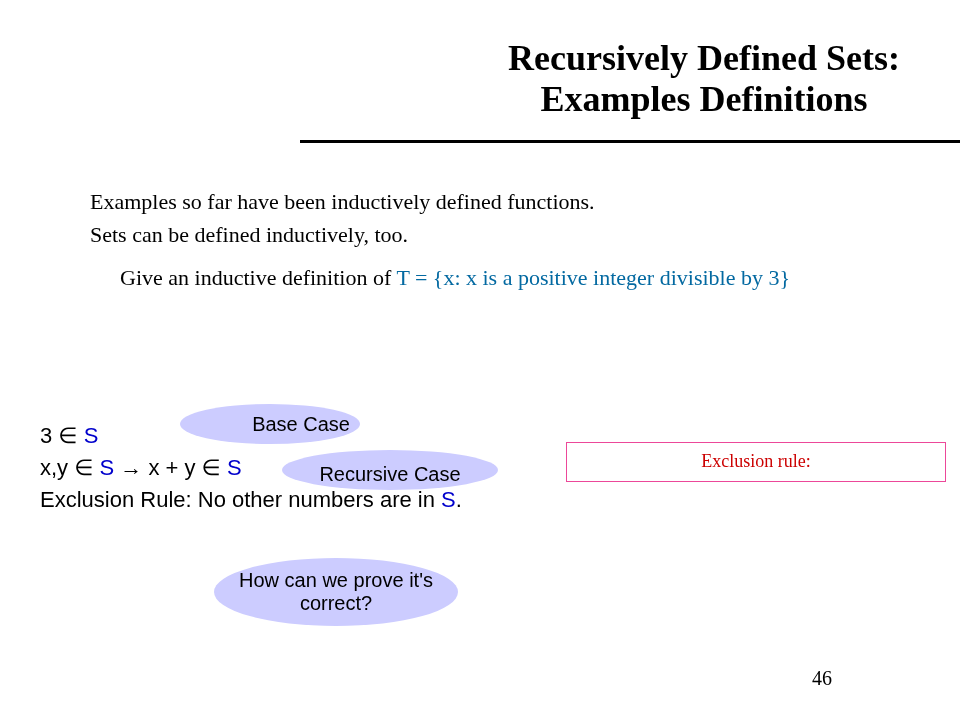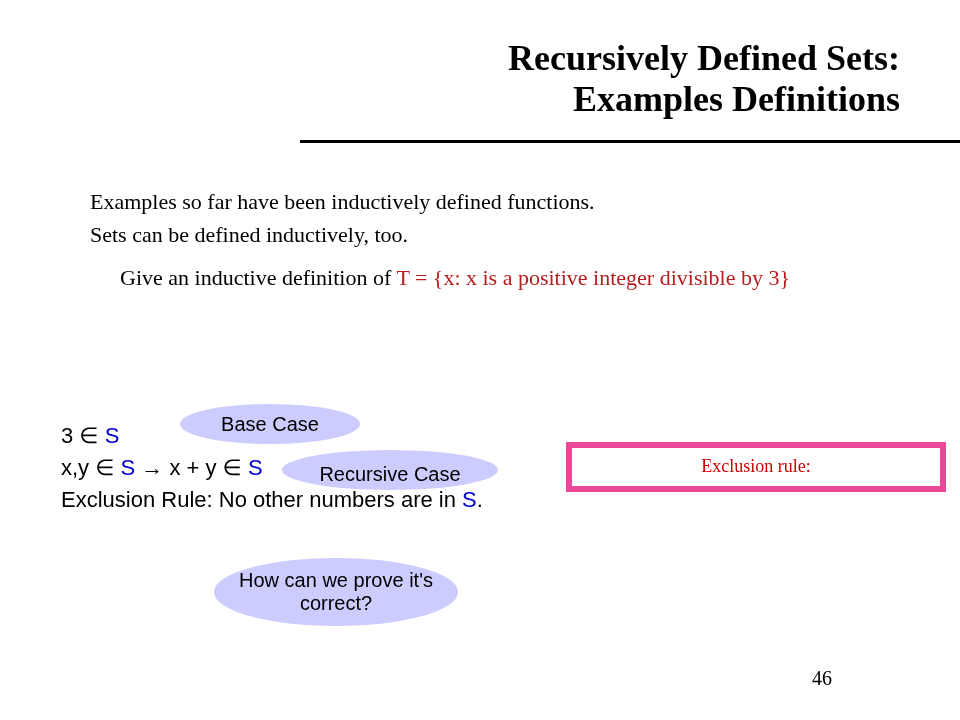--- a/index.html
+++ b/index.html
@@ -14,20 +14,21 @@
   .title-block {
     position: absolute;
     top: 38px;
     right: 60px;
     text-align: right;
   }
   .title-block h1 {
     font-size: 36px;
     font-weight: bold;
     line-height: 1.15;
+    text-align: center;
   }
   .hr {
     position: absolute;
     top: 140px;
     left: 300px;
     right: 0;
     height: 3px;
     background: #000;
   }
   .intro {
@@ -38,64 +39,63 @@
     font-size: 22px;
     line-height: 1.5;
   }
   .prompt {
     position: absolute;
     top: 265px;
     left: 120px;
     right: 40px;
     font-size: 22px;
   }
-  .setdef { color: #b91c1c; }
+  .setdef { color: #0369a1; }
   .rules {
     position: absolute;
     top: 420px;
     left: 40px;
     font-family: "Comic Sans MS", "Comic Sans", cursive, sans-serif;
     font-size: 22px;
     line-height: 1.45;
     color: #000;
-    margin-left: 21px;
   }
   .Svar { color: #0000cc; }
   .bubble {
     position: absolute;
     background: #ccccff;
     border-radius: 50%;
     font-family: "Comic Sans MS", "Comic Sans", cursive, sans-serif;
     font-size: 20px;
     color: #000;
     display: flex;
     align-items: center;
     justify-content: center;
     text-align: center;
     padding: 4px 10px;
   }
   .bubble-base {
     top: 404px; left: 180px;
-    width: 180px; height: 40px;
+    width: 180px; height: 40px; justify-content: flex-end;
   }
   .bubble-rec {
     top: 450px; left: 282px;
     width: 216px; height: 40px; align-items: flex-end;
   }
   .bubble-prove {
     top: 558px; left: 214px;
     width: 244px; height: 68px;
     line-height: 1.15;
   }
   .exclusion-box {
     position: absolute;
     top: 442px;
     left: 566px;
     width: 380px;
-    border: 6px solid #ec4899;
+    border: 1px solid #ec4899;
     text-align: center;
     font-family: "Times New Roman", Times, serif;
     font-size: 18px;
     line-height: 1.35;
     padding: 6px 4px 8px 4px;
   }
   .excl-title { color: #cc0000; }
   .pagenum {
     position: absolute;
     bottom: 30px;

